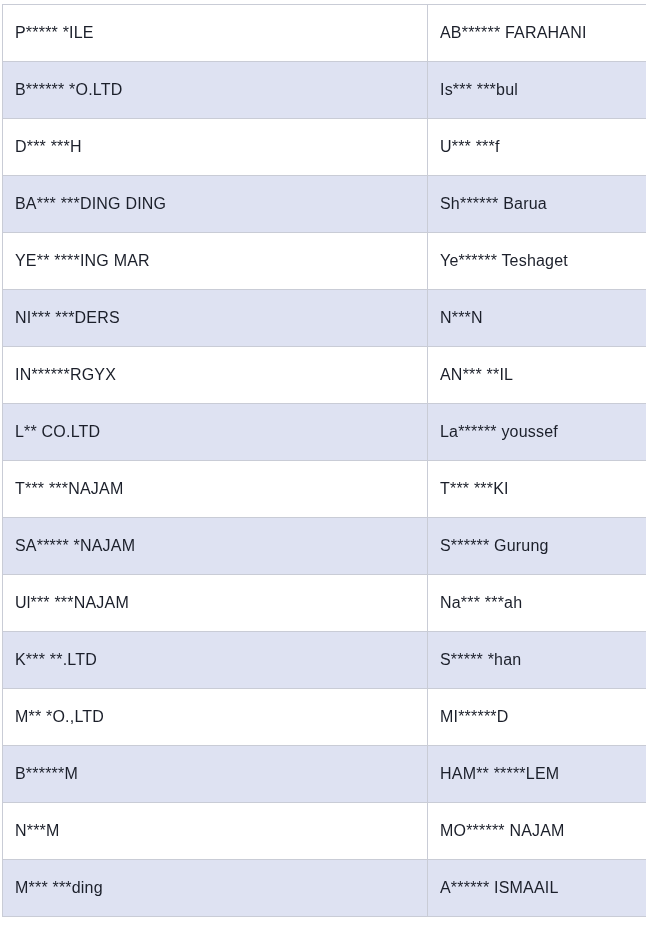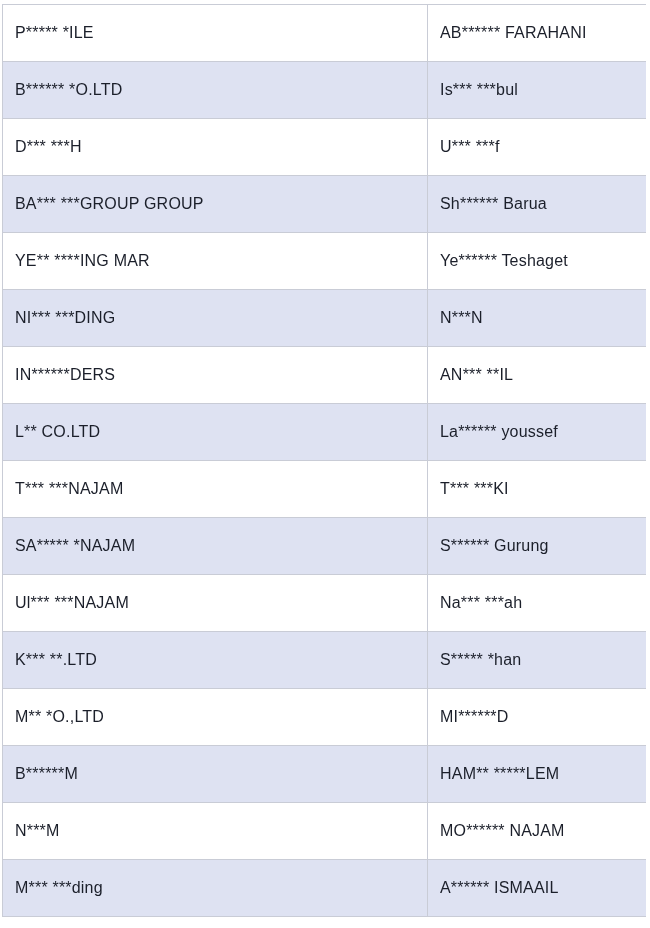--- a/index.html
+++ b/index.html
@@ -75,33 +75,33 @@
         </tr>
         <tr class="row-odd">
           <td class="col-a">B****** *O.LTD</td>
           <td class="col-b">Is*** ***bul</td>
         </tr>
         <tr class="row-even">
           <td class="col-a">D*** ***H</td>
           <td class="col-b">U*** ***f</td>
         </tr>
         <tr class="row-odd">
-          <td class="col-a">BA*** ***GROUP GROUP</td>
+          <td class="col-a">BA*** ***DING DING</td>
           <td class="col-b cell-indent">Sh****** Barua</td>
         </tr>
         <tr class="row-even">
           <td class="col-a">YE** ****ING MAR</td>
           <td class="col-b">Ye****** Teshaget</td>
         </tr>
         <tr class="row-odd">
-          <td class="col-a">NI*** ***DING</td>
+          <td class="col-a">NI*** ***DERS</td>
           <td class="col-b">N***N</td>
         </tr>
         <tr class="row-even">
-          <td class="col-a">IN******DERS</td>
+          <td class="col-a">IN******RGYX</td>
           <td class="col-b">AN*** **IL</td>
         </tr>
         <tr class="row-odd">
           <td class="col-a">L** CO.LTD</td>
           <td class="col-b">La****** youssef</td>
         </tr>
         <tr class="row-even">
           <td class="col-a">T*** ***NAJAM</td>
           <td class="col-b">T*** ***KI</td>
         </tr>

